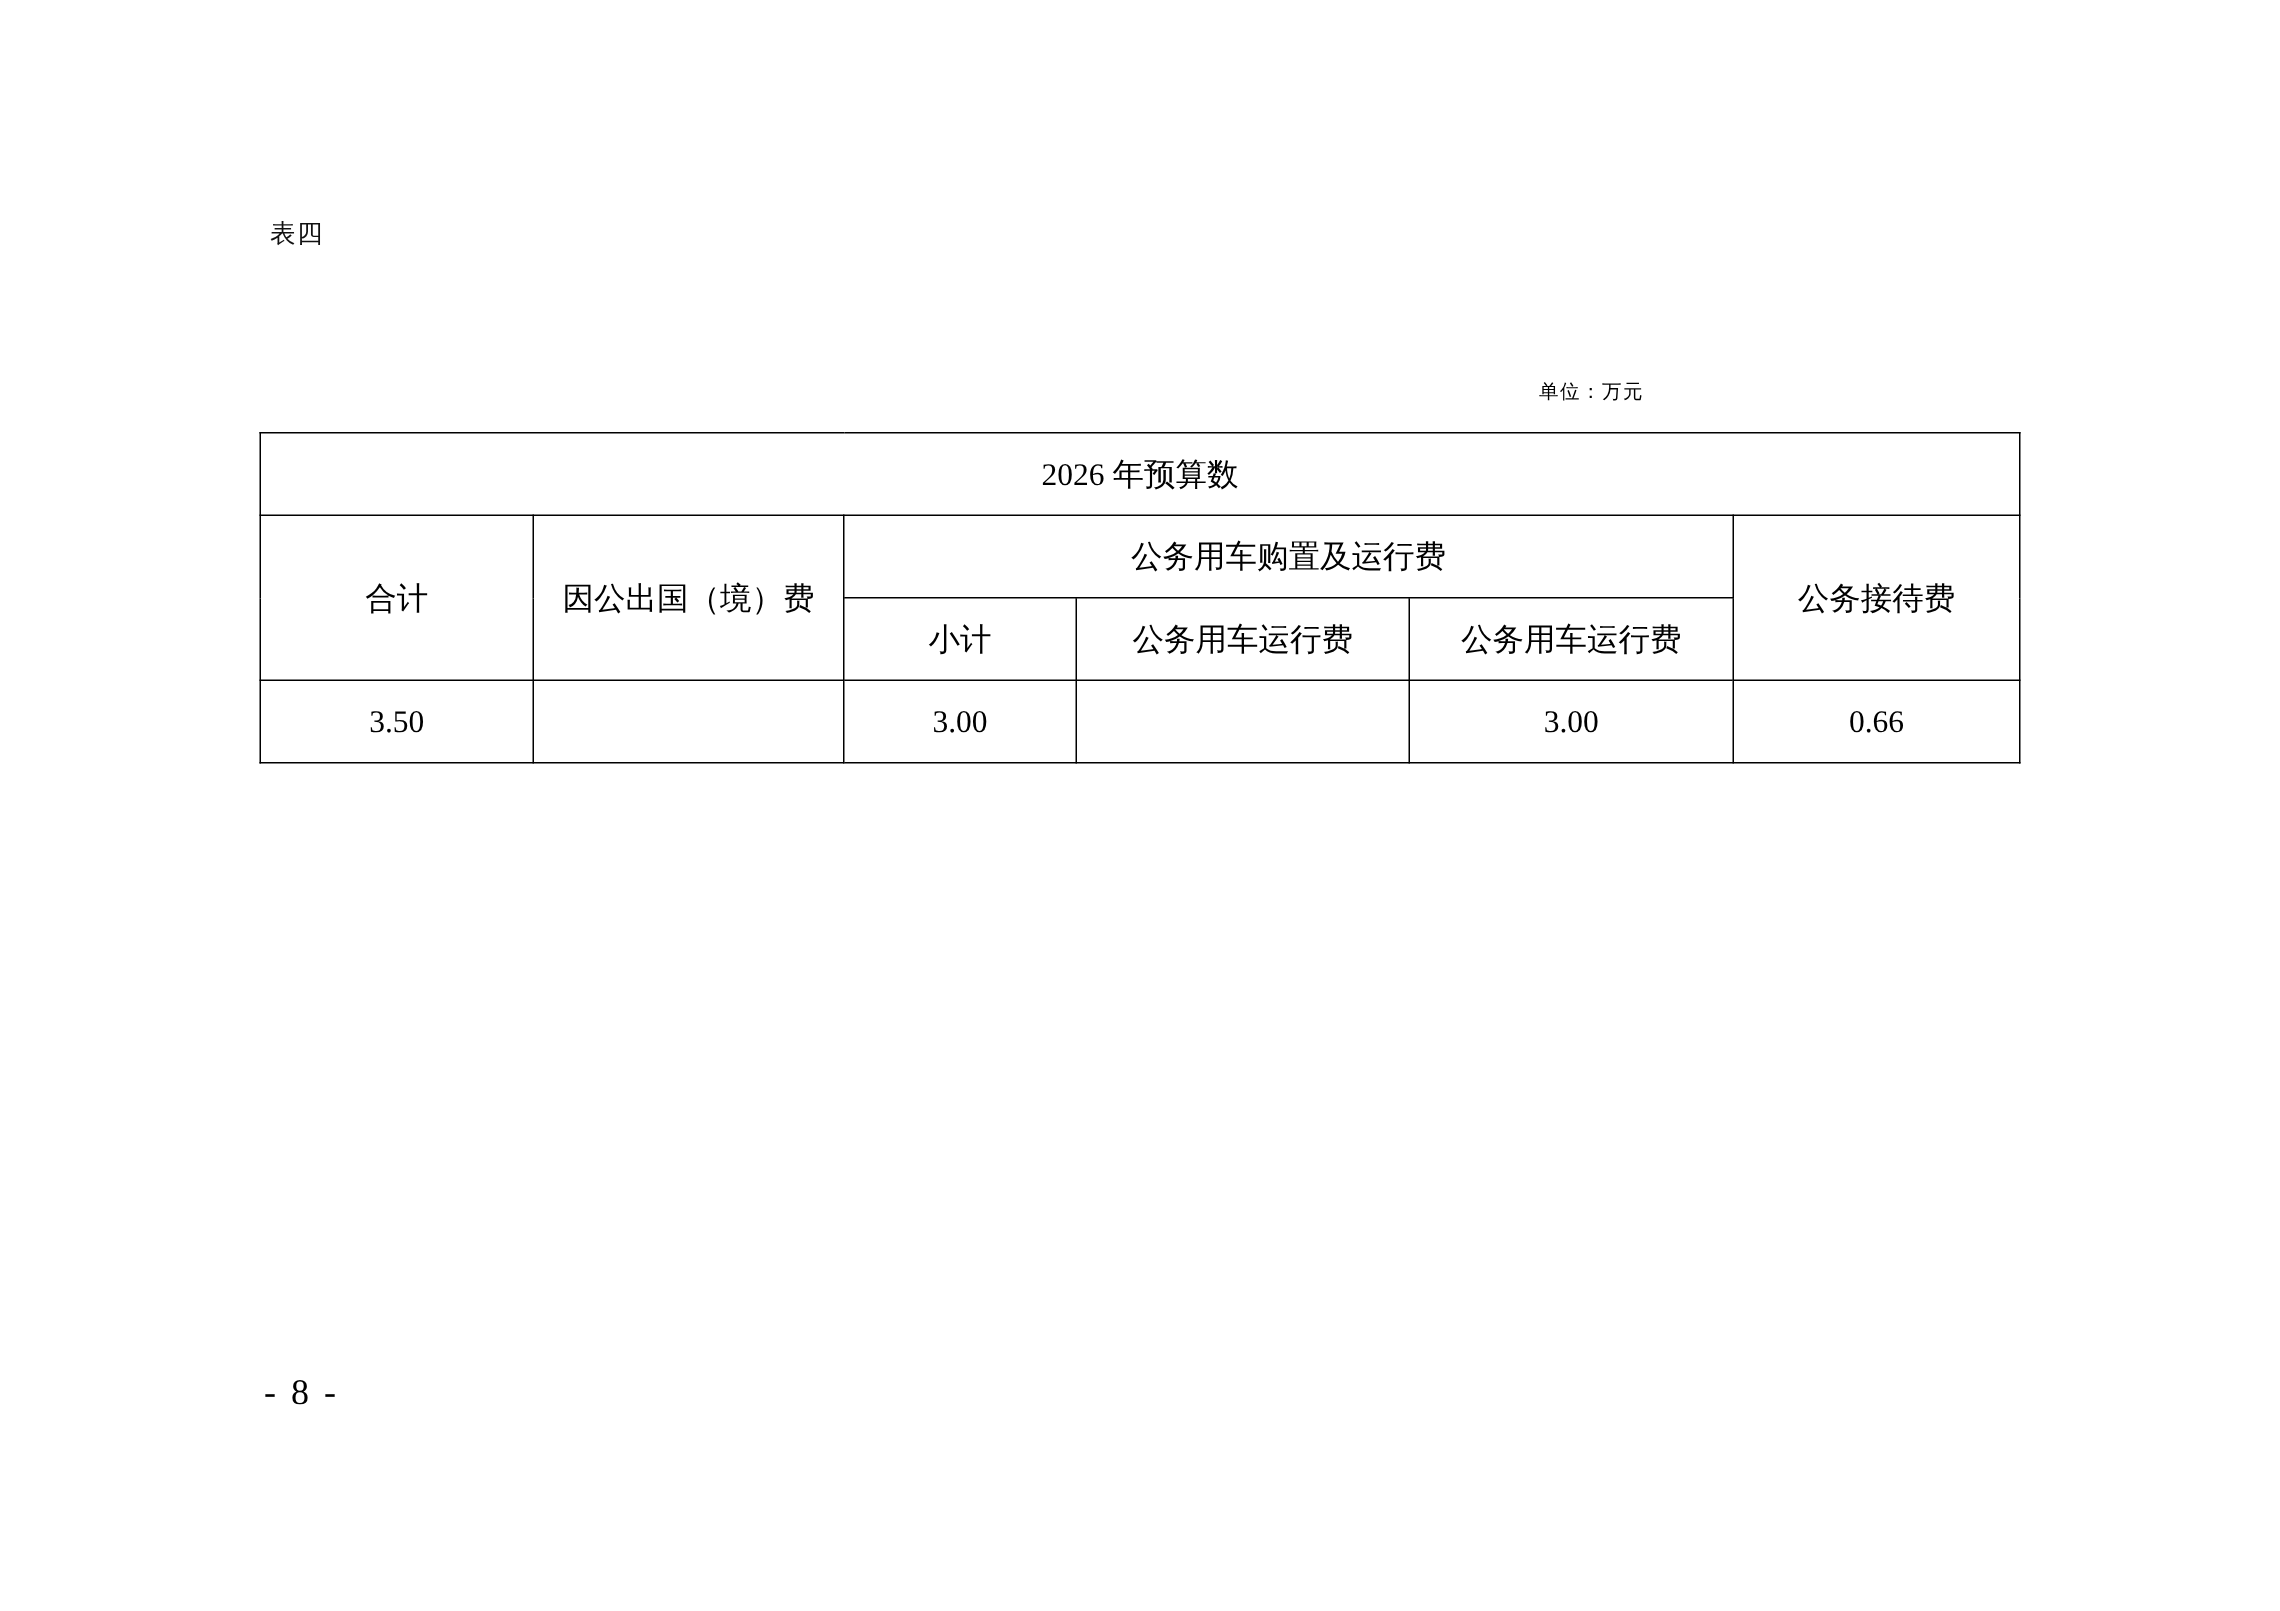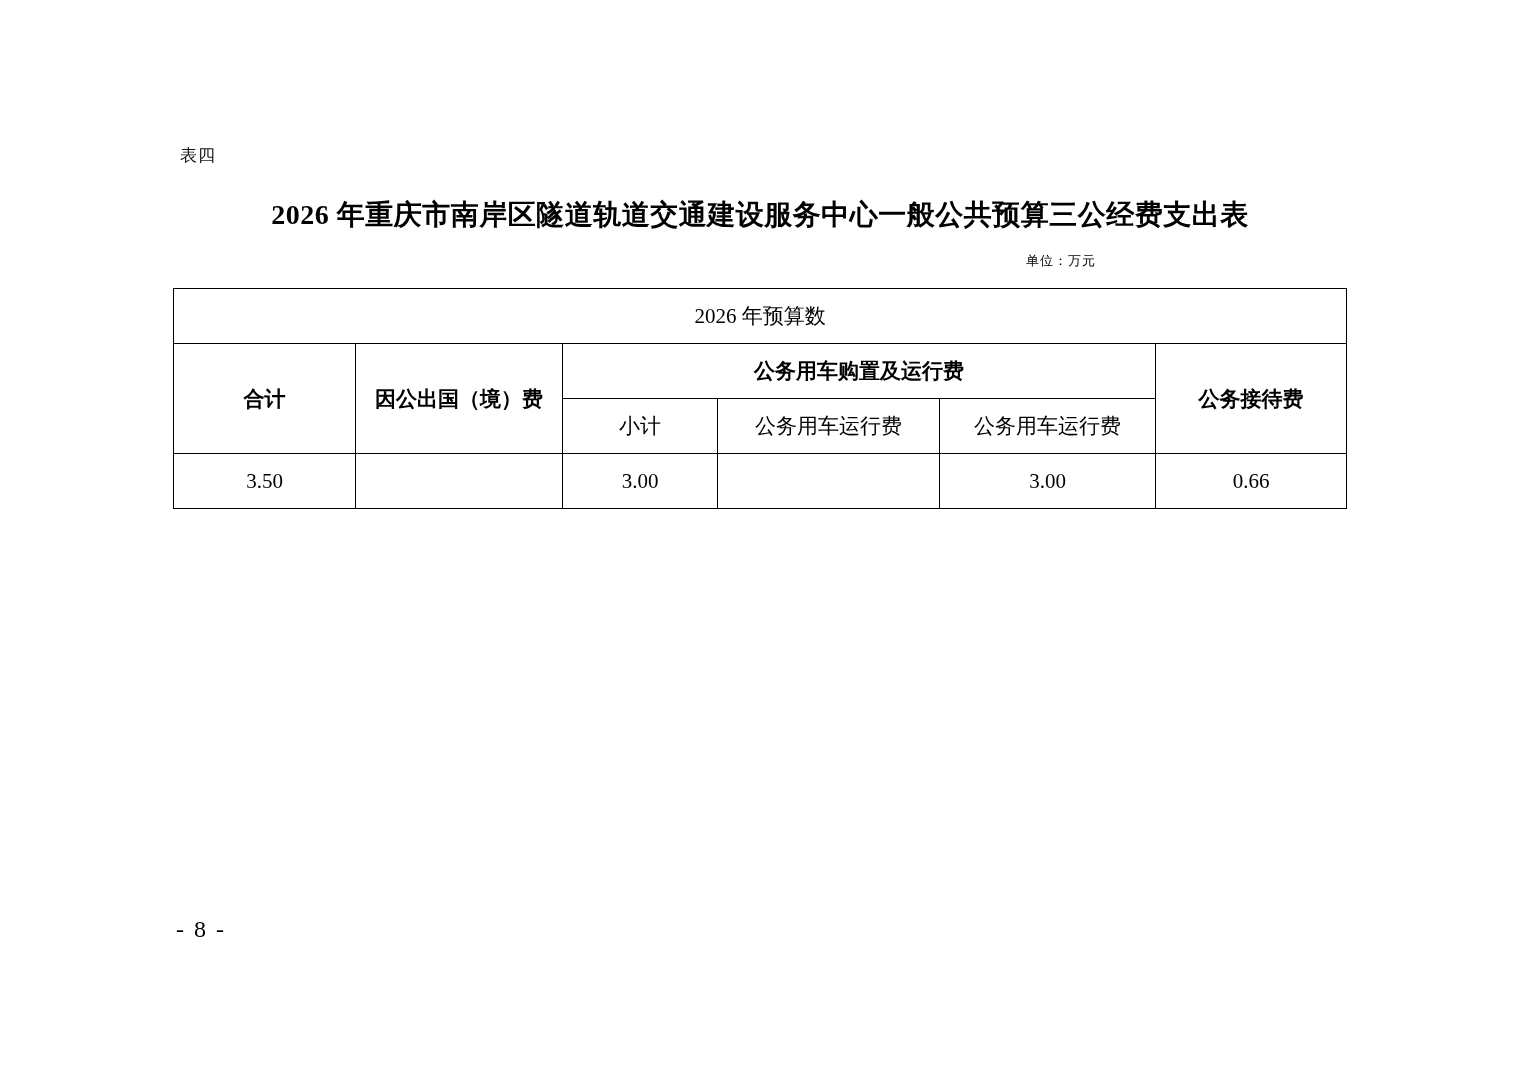--- a/index.html
+++ b/index.html
@@ -67,21 +67,20 @@
     font-family: "Liberation Serif", "DejaVu Serif", serif;
     padding: 0;
     height: 54px;
   }
   td.header-top {
     height: 56px;
     font-size: 22px;
   }
   td.grp {
     font-size: 21px;
-    font-weight: bold;
   }
   td.sub {
     font-size: 20px;
     height: 52px;
   }
   td.value {
     height: 58px;
     font-size: 22px;
   }
   .page-number {
@@ -93,21 +92,20 @@
     letter-spacing: 2px;
   }
 </style>
 </head>
 <body>
 
 <div class="page">
 
   <div class="table-label">表四</div>
 
-  <div class="doc-title">2026 年重庆市南岸区隧道轨道交通建设服务中心一般公共预算三公经费支出表</div>
 
   <div class="unit-line">单位：万元</div>
 
   <table class="budget">
     <colgroup>
       <col style="width:182px">
       <col style="width:207px">
       <col style="width:155px">
       <col style="width:222px">
       <col style="width:216px">

